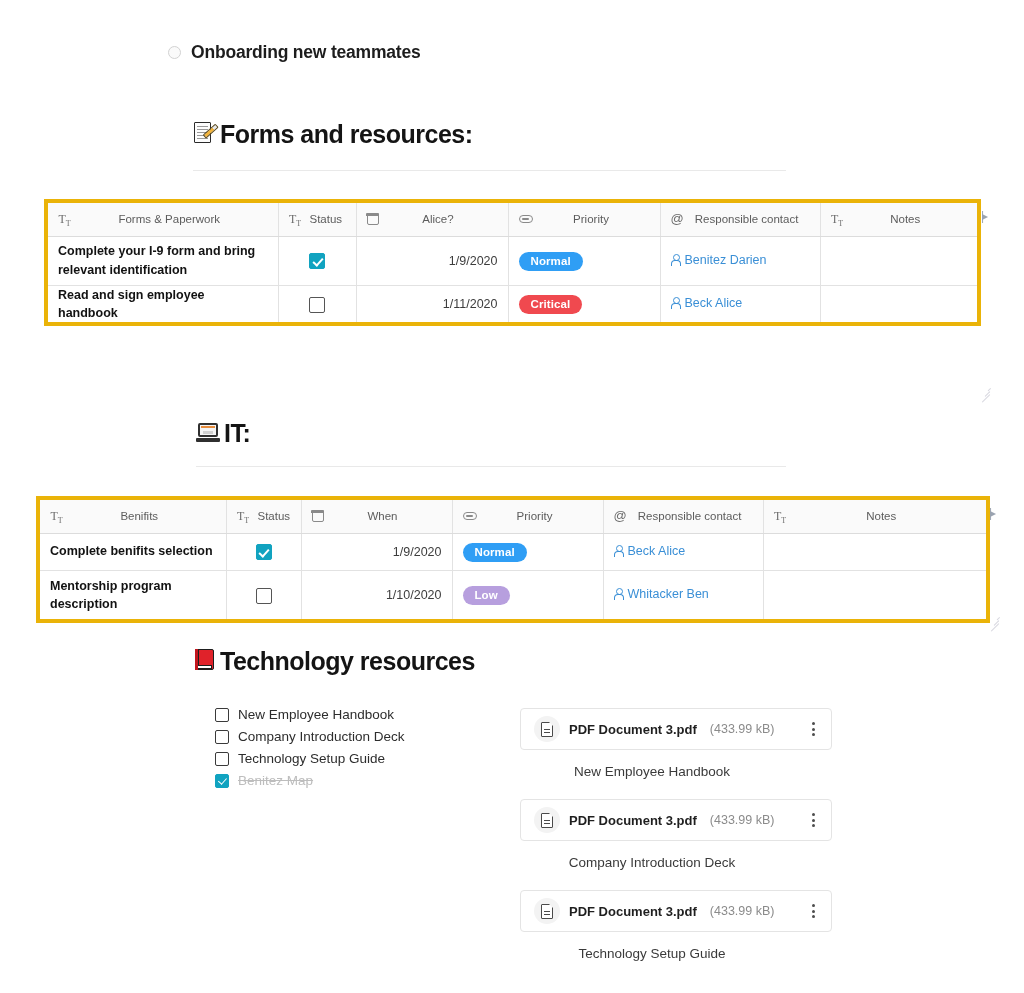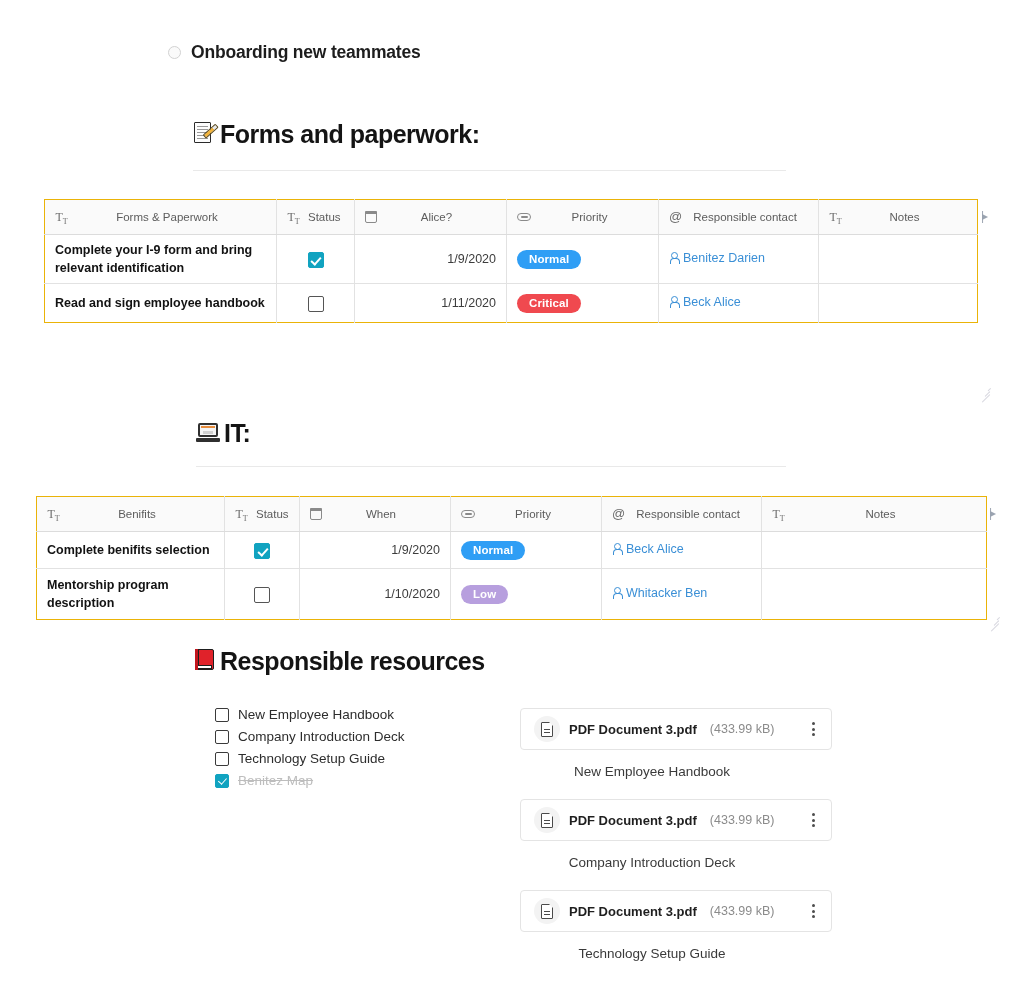--- a/index.html
+++ b/index.html
@@ -94,21 +94,21 @@
   }
   .ico-book .spine {
     position: absolute; left: 1px; top: 1px; width: 3.5px; height: 21px;
     background: #c2151d; border-right: 1px solid #1e1e1e;
   }
 
   
   .tbl-wrap { position: absolute; }
   table.grid {
     border-collapse: collapse; table-layout: fixed; background: #fff;
-    border: 1px solid #eab308;
+    border: 4px solid #eab308;
   }
   table.grid th, table.grid td {
     border-right: 1px solid #e2e2e2;
     border-bottom: 1px solid #e2e2e2;
     padding: 0 10px;
     vertical-align: middle;
   }
   table.grid th:last-child, table.grid td:last-child { border-right: none; }
   table.grid tr:last-child td { border-bottom: none; }
   table.grid thead th {
@@ -269,21 +269,21 @@
 
   <div class="doc-title-row">
     <span class="bullet-circle"></span>
     <span class="doc-title-text">Onboarding new teammates</span>
   </div>
 
   <div class="section-head" style="left:193px; top:120px;">
     <span class="emoji">
       <span class="ico-memo"><span class="sheet"></span><span class="pencil"></span></span>
     </span>
-    <span class="htext">Forms and paperwork:</span>
+    <span class="htext">Forms and resources:</span>
   </div>
   <div class="hr-line" style="left:193px; top:170px; width:593px;"></div>
 
   <div class="tbl-wrap" style="left:44px; top:199px;">
     <table class="grid" style="width:933px;">
       <colgroup>
         <col style="width:232px">
           <col style="width:78px">
           <col style="width:152px">
         <col style="width:152px">
@@ -475,21 +475,21 @@
   <div class="resize-grip" style="left:987px; top:613px;">
       <span></span>
       <span></span>
       <span></span>
     </div>
 
   <div class="section-head" style="left:194px; top:647px;">
     <span class="emoji">
       <span class="ico-book"><span class="cover"></span><span class="spine"></span><span class="pages"></span></span>
     </span>
-    <span class="htext">Responsible resources</span>
+    <span class="htext">Technology resources</span>
   </div>
 
   <div class="checklist">
     <div class="chk-row">
       <span class="chk-box off"></span>
       <span class="chk-label">New Employee Handbook</span>
     </div>
     <div class="chk-row">
       <span class="chk-box off"></span>
       <span class="chk-label">Company Introduction Deck</span>

